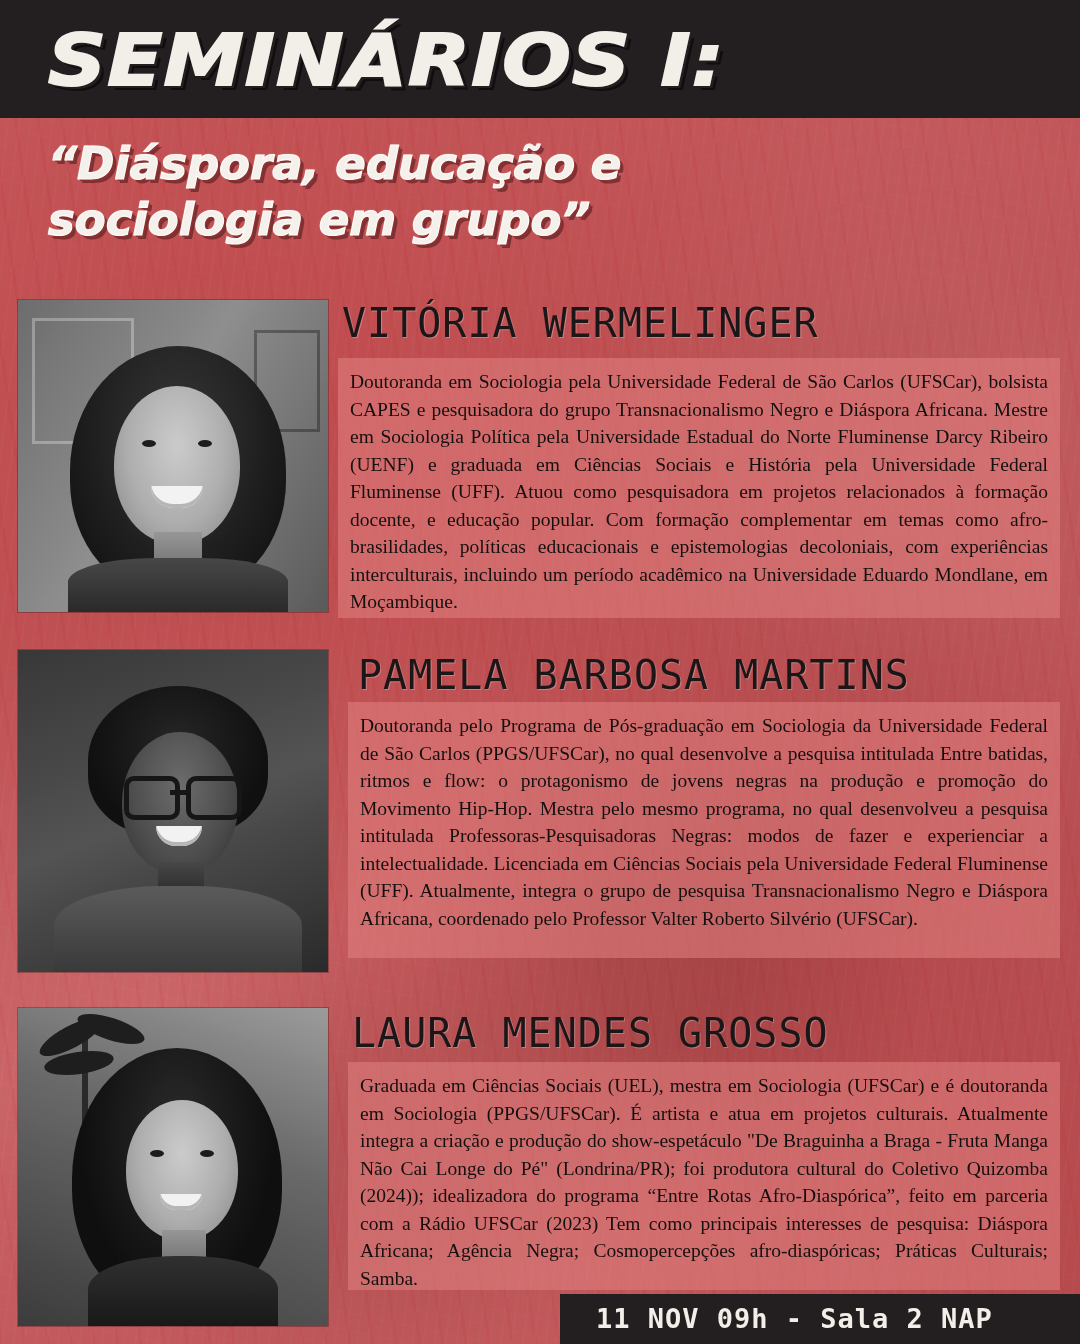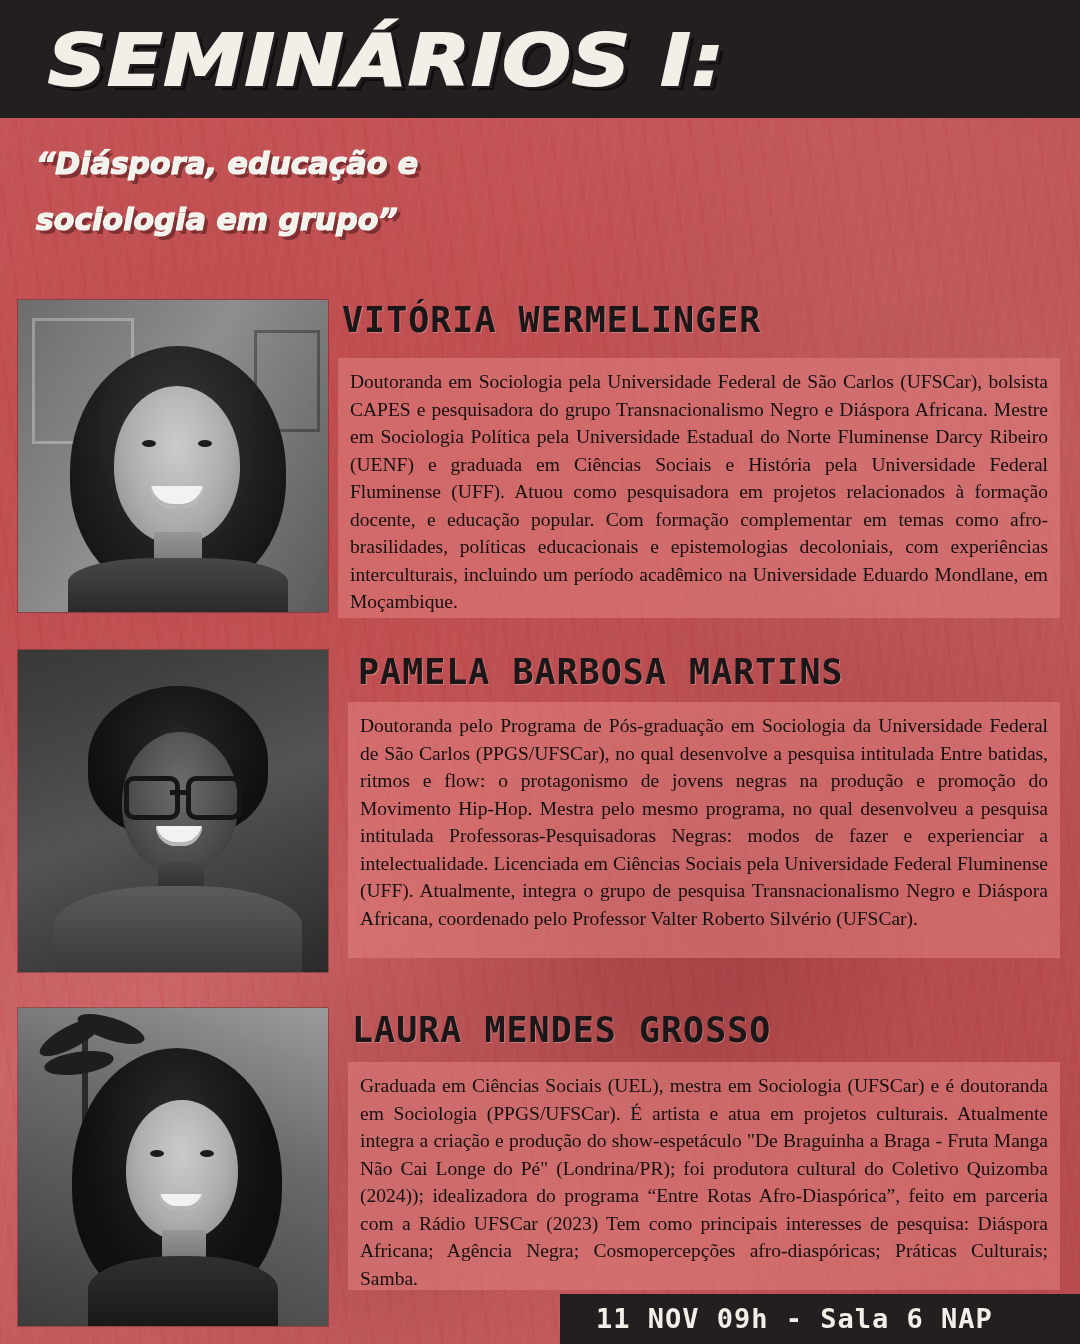--- a/index.html
+++ b/index.html
@@ -71,26 +71,26 @@
       -1px -1px 0 #231f20,
       5px 5px 0 rgba(0,0,0,.55);
     transform: scaleX(1.12);
     transform-origin: left center;
     white-space: nowrap;
   }
   
   .subtitle {
     position: absolute;
     top: 136px;
-    left: 36px;
+    left: 48px;
     width: 970px;
     font-family: "DejaVu Sans", sans-serif;
     font-weight: 700;
     font-style: italic;
-    font-size: 30px;
+    font-size: 45px;
     line-height: 56px;
     color: #f4f1ec;
     text-align: justify;
     text-shadow:
       2px 2px 0 #8e2f31,
       4px 4px 0 rgba(40,10,10,.45),
       0 0 2px rgba(255,255,255,.6);
     -webkit-text-stroke: 1.2px #fffaf5;
   }
   .subtitle .line2 { display: block; }
@@ -102,22 +102,22 @@
     position: absolute;
     filter: grayscale(100%) contrast(1.05);
     background: #4a4a4a;
     box-shadow: 0 0 0 1px rgba(0,0,0,.25);
     overflow: hidden;
   }
   .photo .ph-inner { position: absolute; inset: 0; }
   .sp-name {
     position: absolute;
     font-family: "DejaVu Sans Mono", monospace;
-    font-weight: 700;
-    font-size: 35px;
+    font-weight: 400;
+    font-size: 40px;
     letter-spacing: 1px;
     color: #1b1718;
     white-space: nowrap;
     text-shadow: 1px 1px 0 rgba(255,255,255,.25);
   }
   .sp-bio {
     position: absolute;
     background: rgba(226,130,130,0.55);
     color: #15100f;
     font-family: "Liberation Serif", serif;
@@ -242,15 +242,15 @@
         <div class="p-smile" style="left:142px; top:186px; width:42px; height:16px;"></div>
         <div class="p-neck" style="left:144px; top:222px; width:44px; height:32px;"></div>
         <div class="p-body" style="left:70px; top:248px; width:190px; height:72px; background:linear-gradient(180deg,#39332f,#201c1a); border-radius:46% 46% 0 0;"></div>
       </div>
     </div>
     <div class="sp-name" style="left:352px; top:1010px;text-align:right;">LAURA MENDES GROSSO</div>
     <div class="sp-bio" style="left:348px; top:1062px; width:712px; height:228px;">Graduada em Ciências Sociais (UEL), mestra em Sociologia (UFSCar) e é doutoranda em Sociologia (PPGS/UFSCar). É artista e atua em projetos culturais. Atualmente integra a criação e produção do show-espetáculo "De Braguinha a Braga - Fruta Manga Não Cai Longe do Pé" (Londrina/PR); foi produtora cultural do Coletivo Quizomba (2024)); idealizadora do programa “Entre Rotas Afro-Diaspórica”, feito em parceria com a Rádio UFSCar (2023) Tem como principais interesses de pesquisa: Diáspora Africana; Agência Negra; Cosmopercepções afro-diaspóricas; Práticas Culturais; Samba.</div>
   </div>
 
   <div class="footer-bar"></div>
-  <div class="footer-text">11 NOV 09h - Sala 6 NAP</div>
+  <div class="footer-text">11 NOV 09h - Sala 2 NAP</div>
 
 </div>
 
 </body></html>

